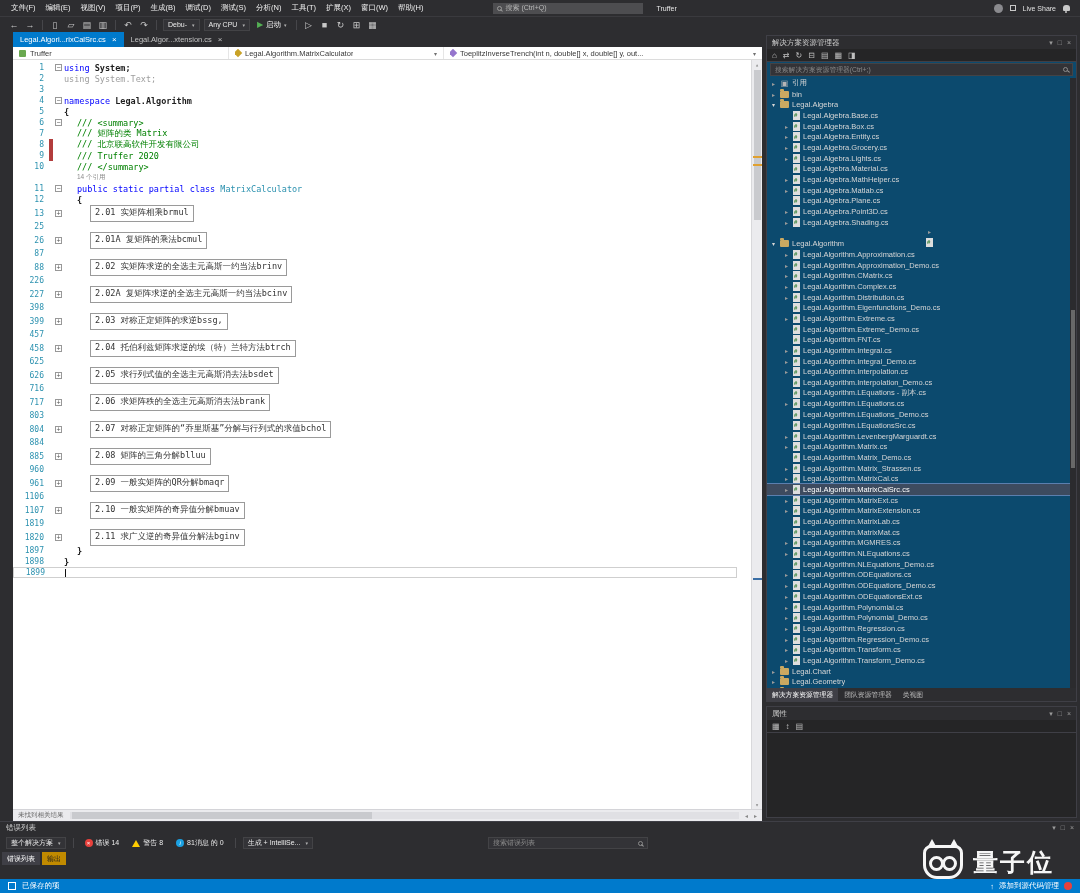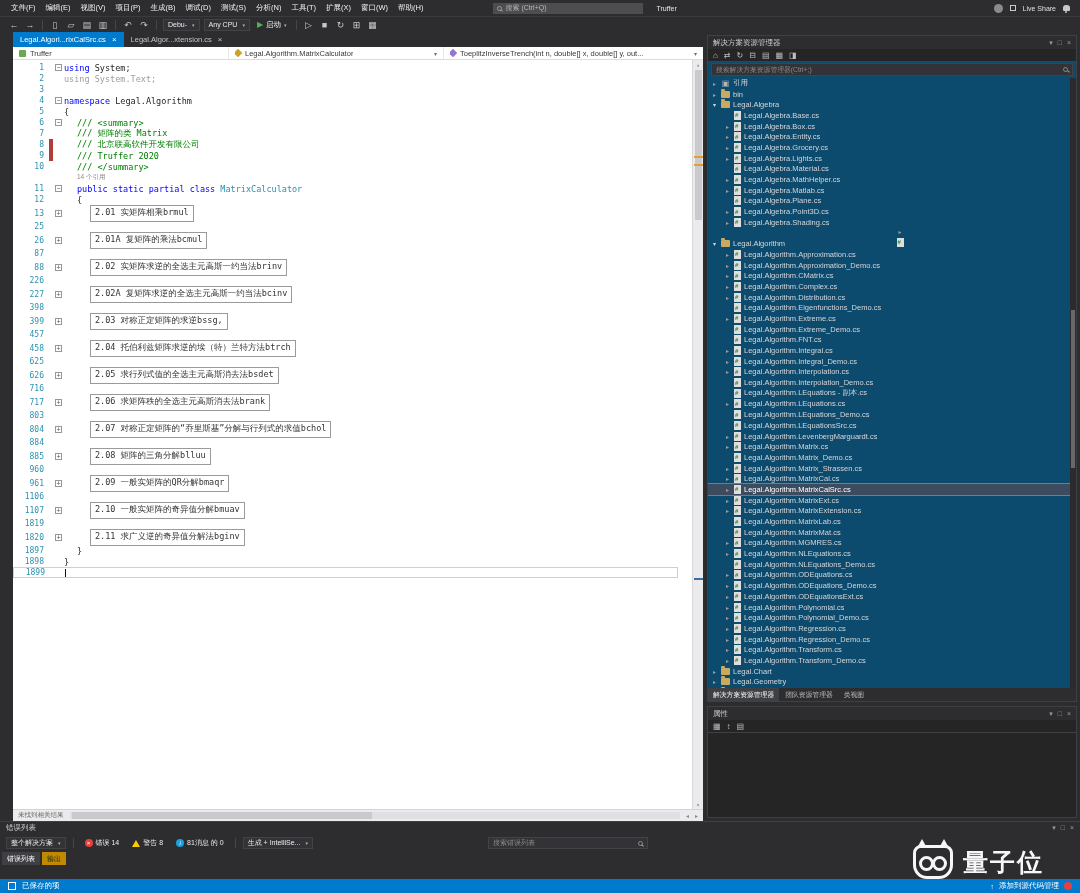--- a/index.html
+++ b/index.html
@@ -25,21 +25,21 @@
 .toolbar{height:16px;flex:none;display:flex;align-items:center;gap:4px;padding:0 8px;background:#2d2d30;border-top:1px solid #3a3a3e;font-size:9px;color:#c8c8c8;}
 .tb-ic{width:12px;text-align:center;cursor:default;}
 .tb-sep{width:1px;height:10px;background:#46464a;display:inline-block;margin:0 2px;flex:none;}
 .combo{height:12px;background:#333337;border:1px solid #434346;display:flex;align-items:center;gap:5px;padding:0 4px;font-size:7px;color:#ececec;}
 .caret{font-size:5px;color:#b0b0b0;}
 .start-btn{display:flex;align-items:center;gap:3px;font-size:7.5px;color:#f0f0f0;padding:0 3px;cursor:default;}
 .play-ic{color:#54b054;font-size:8px;}
 
 
 .main{flex:1;min-height:0;display:flex;}
-.editor-col{width:703px;flex:none;display:flex;flex-direction:column;padding-left:13px;background:#2d2d30;min-height:0;}
+.editor-col{width:762px;flex:none;display:flex;flex-direction:column;padding-left:13px;background:#2d2d30;min-height:0;}
 
 .tabbar{height:15px;flex:none;display:flex;font-size:7.5px;}
 .tab{display:flex;align-items:center;gap:6px;padding:0 7px;color:#c2c2c2;background:#2d2d30;cursor:default;}
 .tab.active{background:#007acc;color:#fff;}
 .tab-close{font-size:8px;line-height:8px;}
 
 .breadcrumb{height:13px;flex:none;background:#fff;display:flex;align-items:stretch;font-size:7.5px;color:#383838;border-bottom:1px solid #dcdcdc;}
 .bc-sec{display:flex;align-items:center;justify-content:space-between;gap:4px;padding:0 6px;width:215px;flex:none;overflow:hidden;}
 .bc-sec + .bc-sec{border-left:1px solid #e6e6e6;}
 .bc-sec.bc-grow{flex:1;width:auto;}
@@ -55,21 +55,21 @@
 #code-lines{position:absolute;top:0;left:0;right:11px;bottom:0;padding-top:2px;}
 .cl{display:flex;align-items:center;height:11px;font-size:8.5px;}
 .cl.box-row{height:16px;}
 .lnum{width:36px;flex:none;text-align:right;padding-right:5px;color:#2b91af;font-size:8px;}
 .chgbar{width:4px;flex:none;height:100%;}
 .chgbar.on{background:#b23c3c;}
 .foldm{width:11px;flex:none;display:flex;align-items:center;justify-content:center;}
 .fbox{width:7px;height:7px;border:1px solid #989898;background:#fff;color:#555;font-size:7px;line-height:5px;text-align:center;font-family:"Liberation Sans",sans-serif;}
 .lc{display:flex;align-items:center;white-space:pre;min-width:0;}
 .tk-k{color:#0000ff;}
-.tk-p{color:#1e1e1e;}
+.tk-p{color:#1e1e1e;font-weight:bold;}
 .tk-t{color:#2b91af;}
 .lc.cmt{color:#008000;}
 .lc.dim{color:#9d9d9d;}
 .lc.lens{color:#8a8a8a;font-size:6.5px;font-family:"Liberation Sans",sans-serif;}
 .rbox{border:1px solid #9a9a9a;padding:1.5px 4px;color:#333;background:#fff;font-size:8.5px;white-space:nowrap;}
 .cl.cur{border:1px solid #cfcfcf;margin-right:14px;}
 .caret-line{width:1px;height:8px;background:#111;}
 
 .vscroll{position:absolute;top:0;right:0;width:11px;height:100%;background:#ebebee;border-left:1px solid #d8d8db;display:flex;flex-direction:column;align-items:center;font-size:6px;color:#8a8a8a;}
 .sb-up,.sb-down{height:9px;line-height:9px;flex:none;}
@@ -125,21 +125,21 @@
 .ep-search{margin-left:170px;width:160px;height:12px;background:#333337;border:1px solid #434346;display:flex;align-items:center;justify-content:space-between;padding:0 4px;color:#8a8a8a;}
 .ep-tabs{height:13px;display:flex;gap:2px;padding-left:2px;font-size:7px;align-items:stretch;}
 
 
 .statusbar{height:14px;flex:none;background:#007acc;display:flex;align-items:center;gap:6px;padding:0 8px;font-size:7.5px;color:#fff;}
 .sb-ic{width:8px;height:8px;border:1px solid #fff;display:inline-block;flex:none;}
 .sb-right{margin-left:auto;display:flex;align-items:center;gap:5px;}
 .sb-dot{width:8px;height:8px;border-radius:50%;background:#e8413c;display:inline-block;}
 
 
-.wm{position:absolute;right:36px;bottom:14px;display:flex;align-items:center;gap:10px;opacity:.96;z-index:40;}
+.wm{position:absolute;right:26px;bottom:14px;display:flex;align-items:center;gap:10px;opacity:.96;z-index:40;}
 .wm-logo{width:40px;height:34px;border:3px solid #fff;border-radius:8px 8px 14px 14px;position:relative;}
 .wm-logo::before,.wm-logo::after{content:'';position:absolute;top:8px;width:9px;height:9px;border:3px solid #fff;border-radius:50%;}
 .wm-logo::before{left:3px;}
 .wm-logo::after{right:3px;}
 .wm-ear1,.wm-ear2{position:absolute;top:-9px;width:0;height:0;border-left:5px solid transparent;border-right:5px solid transparent;border-bottom:9px solid #fff;}
 .wm-ear1{left:1px;}
 .wm-ear2{right:1px;}
 .wm-text{font-size:25px;font-weight:bold;color:#fff;letter-spacing:2px;}
 </style>
 </head>

